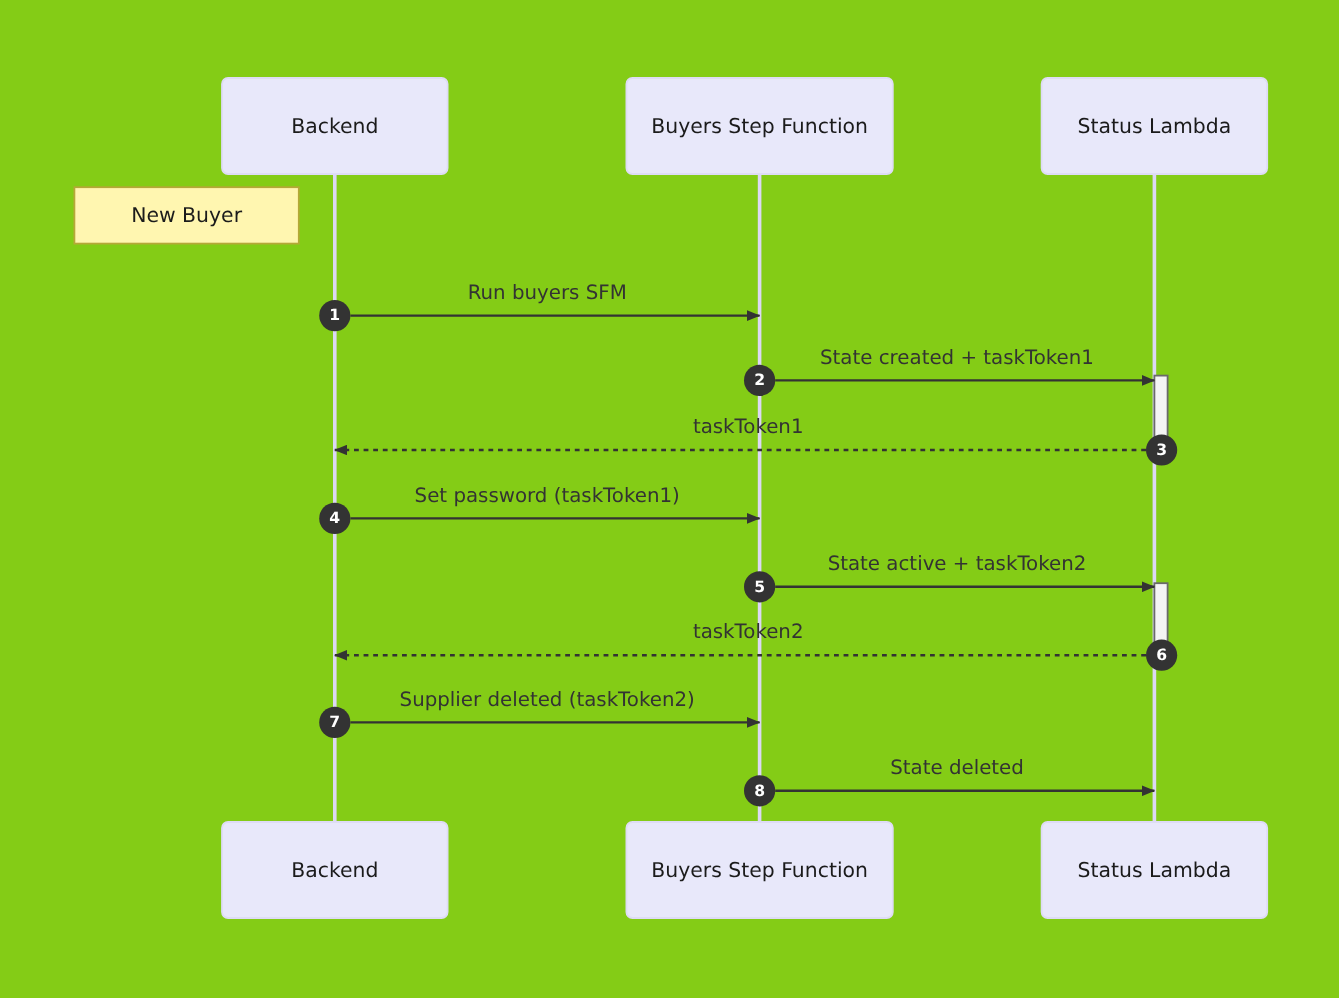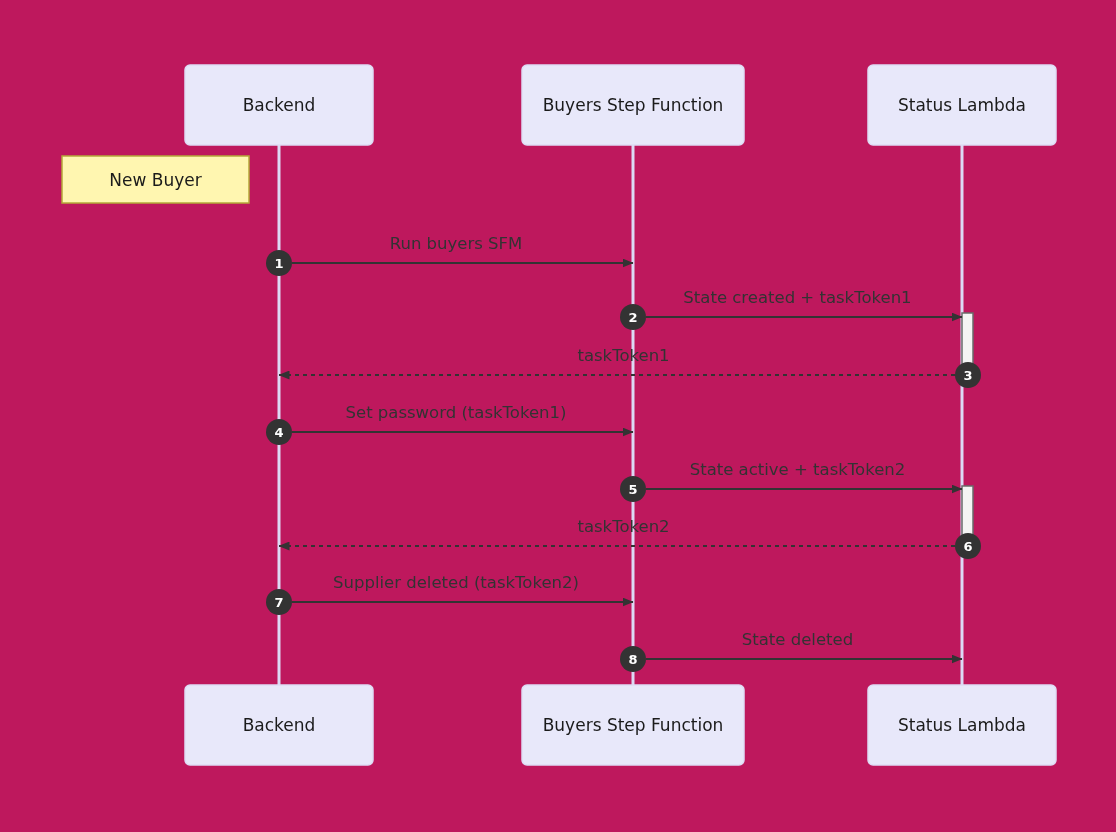--- a/index.html
+++ b/index.html
@@ -8,21 +8,21 @@
     padding: 0;
     background: #ffffff;
   }
   body {
     font-family: "DejaVu Sans", "Liberation Sans", sans-serif;
   }
   #diagram-root {
     position: relative;
     width: 1116px;
     height: 832px;
-    background: #be185d;
+    background: #84cc16;
     overflow: hidden;
   }
   svg#diagram-svg {
     position: absolute;
     left: 0;
     top: 0;
     width: 1116px;
     height: 832px;
     display: block;
   }

